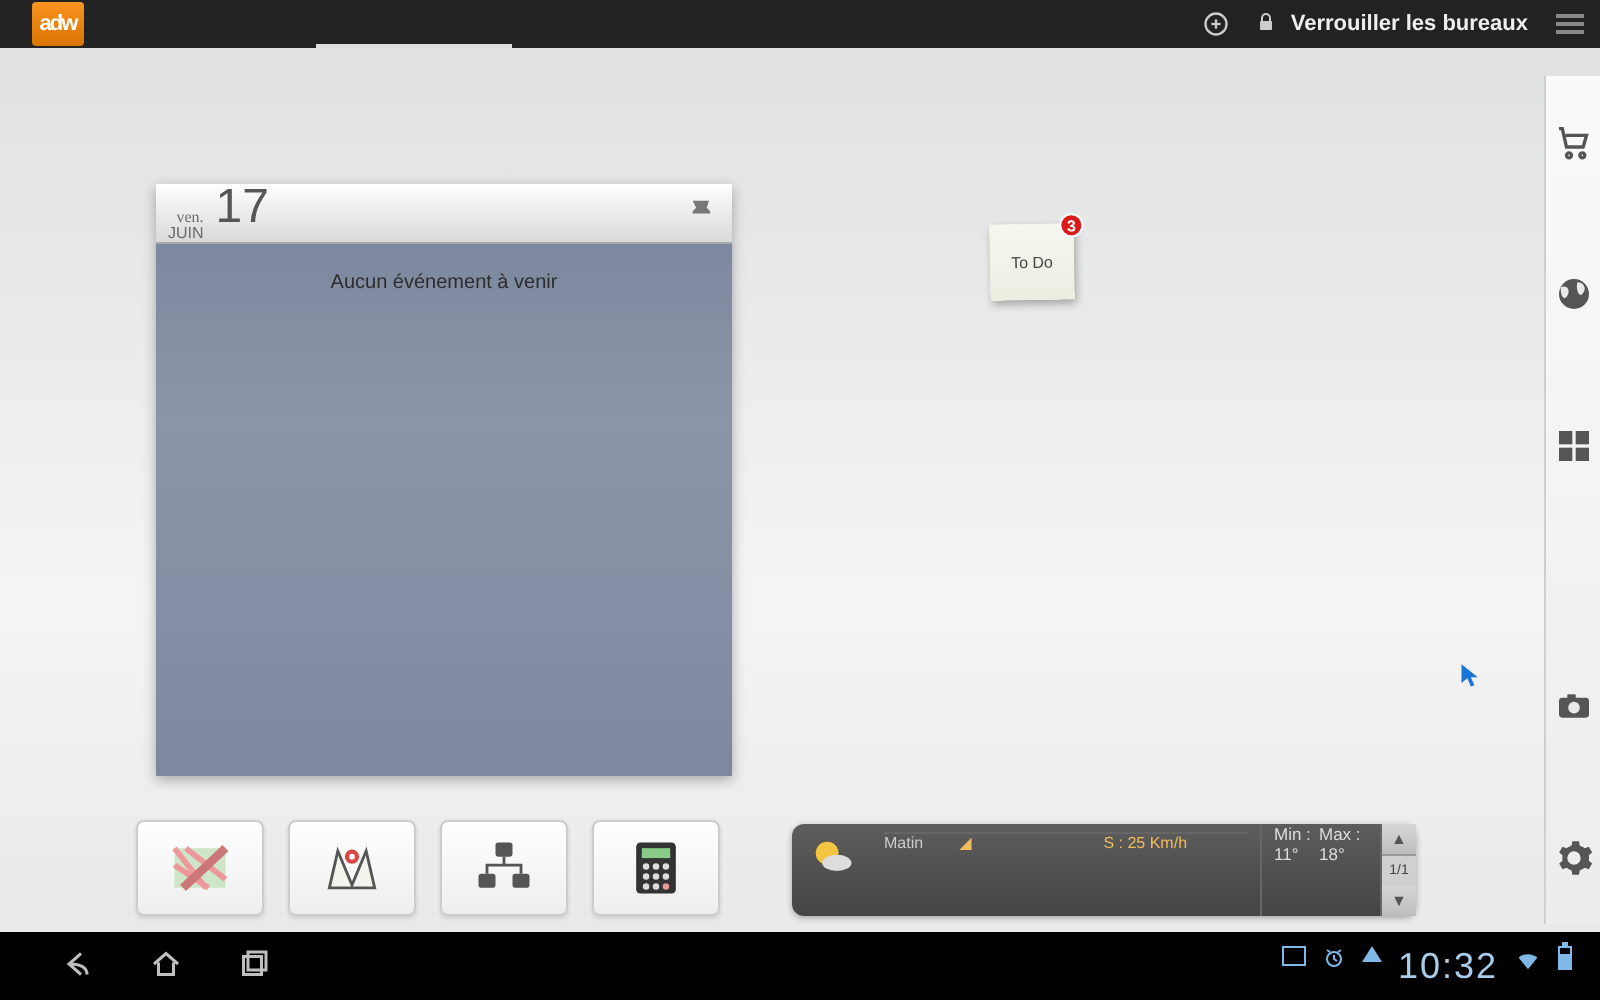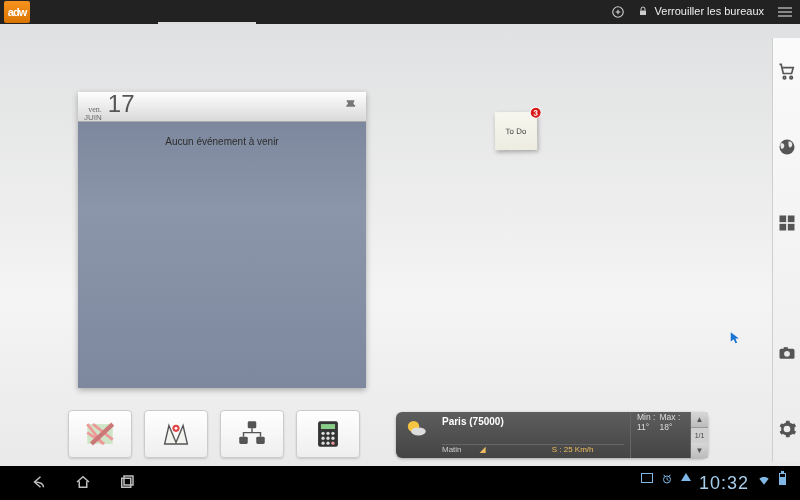--- a/index.html
+++ b/index.html
@@ -2,25 +2,25 @@
 <html><head>
 <meta charset="utf-8">
 <style>
   * { margin: 0; padding: 0; box-sizing: border-box; font-family: Arial, Helvetica, sans-serif; }
   html, body { width: 800px; height: 500px; overflow: hidden; }
 
   .root { width: 800px; height: 500px; background: linear-gradient(180deg, #dedfe0 0%, #f4f4f4 60%, #e7e7e7 100%); position: relative; }
 
   
   .topbar { position: absolute; top: 0; left: 0; right: 0; height: 24px; background: #222; display: flex; align-items: center; color: #eee; font-size: 11px; }
-  .topbar .logo { width: 26px; height: 22px; background: linear-gradient(180deg,#f7931e,#d97400); margin: 1px 4px; border-radius: 2px; position: relative; color: #fff; font-weight: bold; display: flex; align-items: center; justify-content: center; font-size: 11px; letter-spacing: -1px; }
+  .topbar .logo { width: 26px; height: 22px; background: linear-gradient(180deg,#f7931e,#d97400); margin: 1px 16px; border-radius: 2px; position: relative; color: #fff; font-weight: bold; display: flex; align-items: center; justify-content: center; font-size: 11px; letter-spacing: -1px; }
   .topbar .spacer { flex: 1; }
   .topbar .ticon { width: 26px; display: flex; justify-content: center; align-items: center; color: #ccc; cursor: pointer; }
   .topbar .ticon svg { width: 14px; height: 14px; }
-  .topbar .lock { display: flex; gap: 6px; padding: 0 6px; cursor: pointer; }
+  .topbar .lock { display: flex; align-items: center; gap: 6px; padding: 0 6px; cursor: pointer; font-weight: bold; }
   .topbar .lock svg { width: 12px; height: 12px; }
   .topbar .menu { width: 30px; display: flex; justify-content: center; align-items: center; cursor: pointer; }
   .topbar .menu .bar { width: 14px; height: 2px; background: #888; margin: 1px 0; }
   .topbar .menu .col { display: flex; flex-direction: column; }
   .topbar .accent { position: absolute; left: 158px; top: 22px; width: 98px; height: 2px; background: #ddd; }
 
   
   .dock { position: absolute; right: 0; top: 38px; bottom: 38px; width: 28px; background: linear-gradient(180deg,#fafafa,#ececec); display: flex; flex-direction: column; align-items: center; padding: 22px 0; gap: 54px; border-left: 1px solid #cfcfcf; }
   .dock .ditem { width: 22px; height: 22px; display: flex; align-items: center; justify-content: center; color: #555; cursor: pointer; }
   .dock .ditem svg { width: 20px; height: 20px; }
@@ -221,21 +221,20 @@
   </div>
 
   <div class="weather">
     <div class="wicon">
       <svg viewBox="0 0 32 32">
           <circle cx="13" cy="13" r="7" fill="#f4c542"></circle>
           <ellipse cx="19" cy="19" rx="9" ry="5" fill="#ddd"></ellipse>
         </svg>
     </div>
     <div class="wmain">
-      <div class="wcity">Paris (75000)</div>
       <div class="wline">
         <span>Matin</span>
         <span style="color:#f0bc5e;">◢</span>
         <span class="wwind">S : 25 Km/h</span>
       </div>
     </div>
     <div class="wside">
       <span>Min : 11°</span>
       <span>Max : 18°</span>
     </div>

